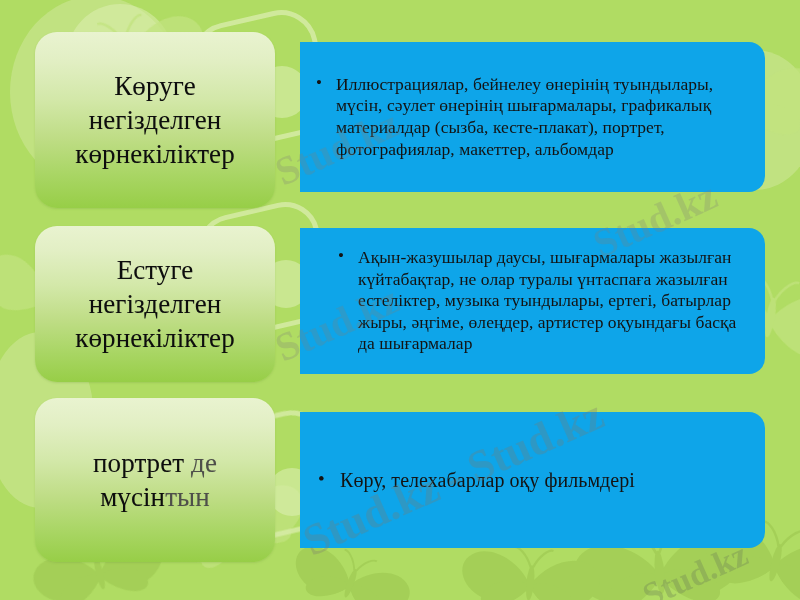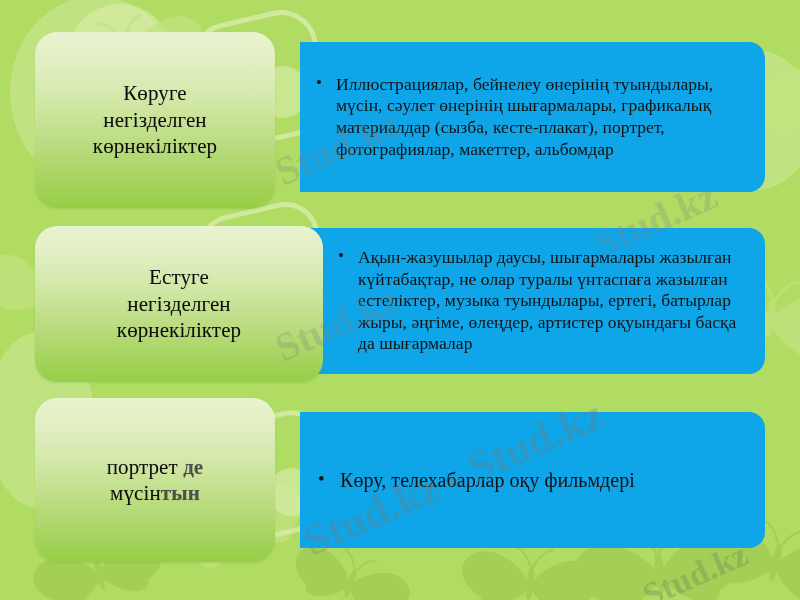--- a/index.html
+++ b/index.html
@@ -56,28 +56,27 @@
     box-shadow: 0 1px 2px rgba(110,150,60,0.25);
     display: flex;
     align-items: center;
     justify-content: center;
     box-sizing: border-box;
     padding: 4px 10px;
   }
   .label-text {
     text-align: center;
     color: #0d0d0d;
-    font-size: 21px;
+    font-size: 27px;
     line-height: 1.26;
     letter-spacing: 0.1px;
     text-shadow: 0 0 1px rgba(0,0,0,0.12);
   }
   .label-text .dim {
     color: #4e4f4a;
-    font-weight: bold;
   }
 
   
   .content-panel {
     position: absolute;
     left: 300px;
     width: 465px;
     background: #0ea5e9;
     border-top-right-radius: 16px;
     border-bottom-right-radius: 16px;
@@ -235,21 +234,21 @@
     </div>
   </div>
 
   <div class="row">
     <div class="content-panel" style="top:228px; height:146px;padding-left:22px;">
       <ul class="bullet-list">
         <li class="bullet-item">Ақын-жазушылар даусы, шығармалары жазылған күйтабақтар, не олар туралы үнтаспаға жазылған естелiктер, музыка туындылары, ертегi, батырлар жыры, әңгiме, өлеңдер, артистер оқуындағы басқа да шығармалар</li>
       </ul>
     </div>
 
-    <div class="label-card" style="top:226px; height:156px; width:288px;">
+    <div class="label-card" style="top:226px; height:156px; width:240px;">
       <div class="label-text">
         <div>Естуге</div>
         <div>негiзделген</div>
         <div>көрнекiлiктер</div>
       </div>
     </div>
   </div>
 
   <div class="row">
     <div class="content-panel" style="top:412px; height:136px;">

